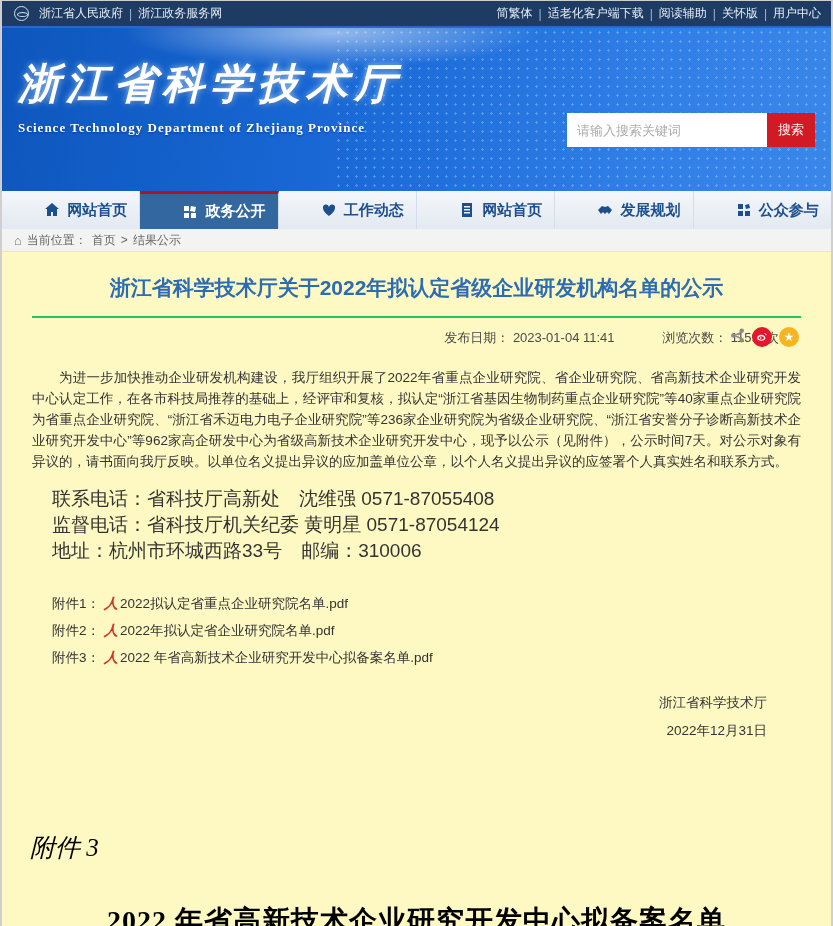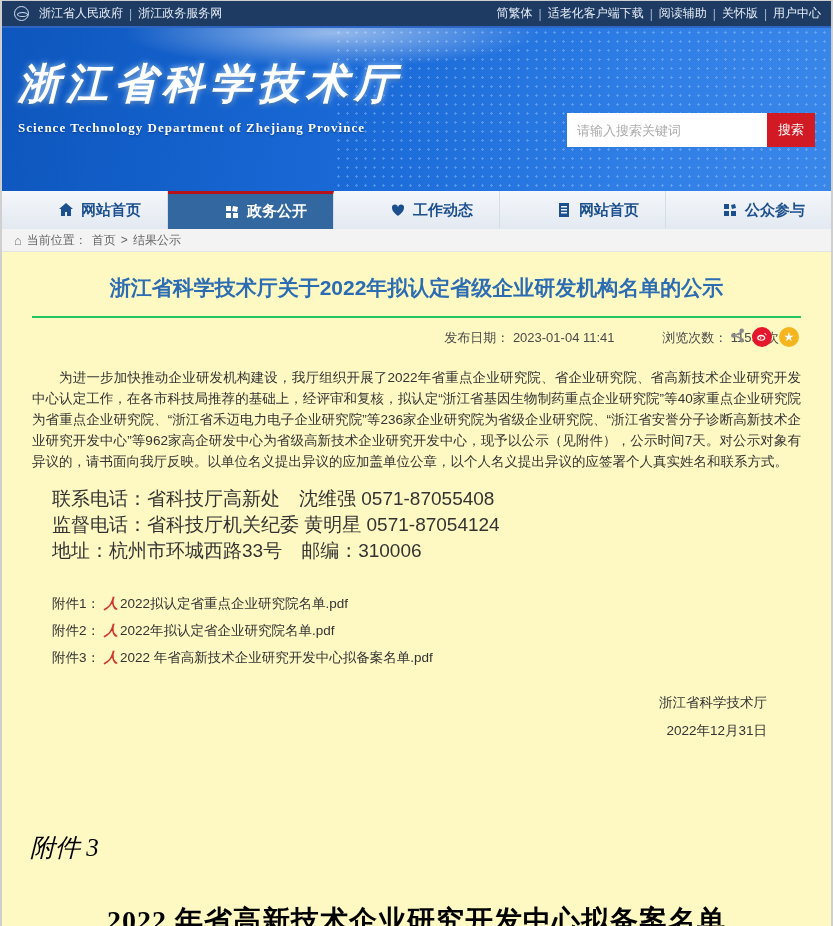--- a/index.html
+++ b/index.html
@@ -167,20 +167,26 @@
       <svg viewBox="0 0 16 16">
           <path d="M8 14S2 10 2 6a3 3 0 016-1 3 3 0 016 1c0 4-6 8-6 8z"></path>
         </svg>
       <span>工作动态</span>
     </div>
     <div class="nav-item">
       <svg viewBox="0 0 16 16">
           <path d="M3 1h10v14H3zM5 4h6v1.5H5zm0 3h6v1.5H5zm0 3h6v1.5H5z" fill-rule="evenodd"></path>
         </svg>
       <span>网站首页</span>
+    </div>
+    <div class="nav-item">
+      <svg viewBox="0 0 16 16">
+          <path d="M1 8l4-4 3 1 3-1 4 4-3 4-2-2-2 2-2-2-2 2z"></path>
+        </svg>
+      <span>发展规划</span>
     </div>
     <div class="nav-item">
       <svg viewBox="0 0 16 16">
           <path d="M2 2h5v5H2zM9 3l4-1 1 4-4 1zM2 9h5v5H2zM9 9h5v5H9z"></path>
         </svg>
       <span>公众参与</span>
     </div>
   </div>
 
   <div class="crumb">

